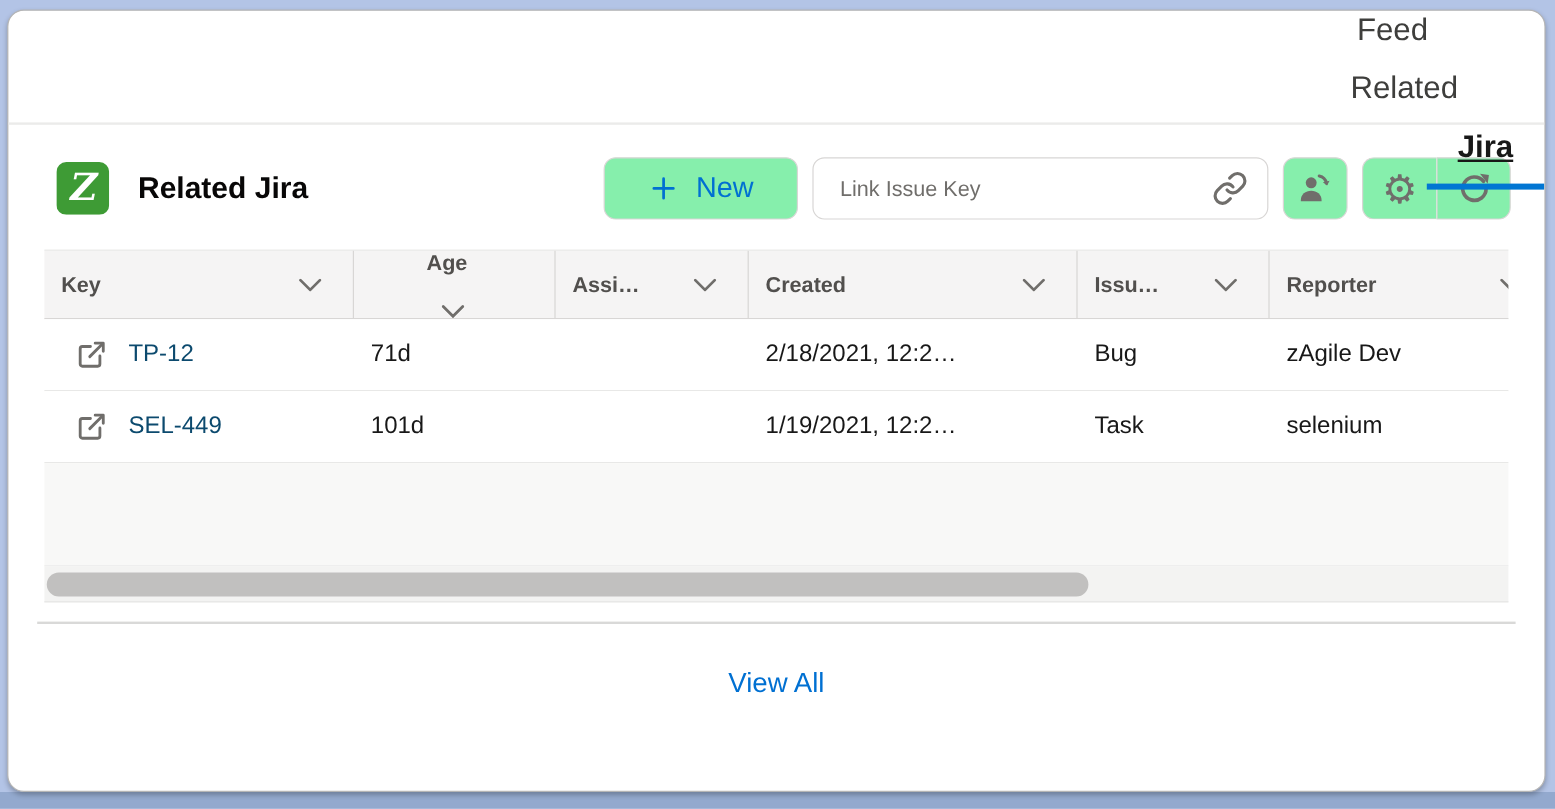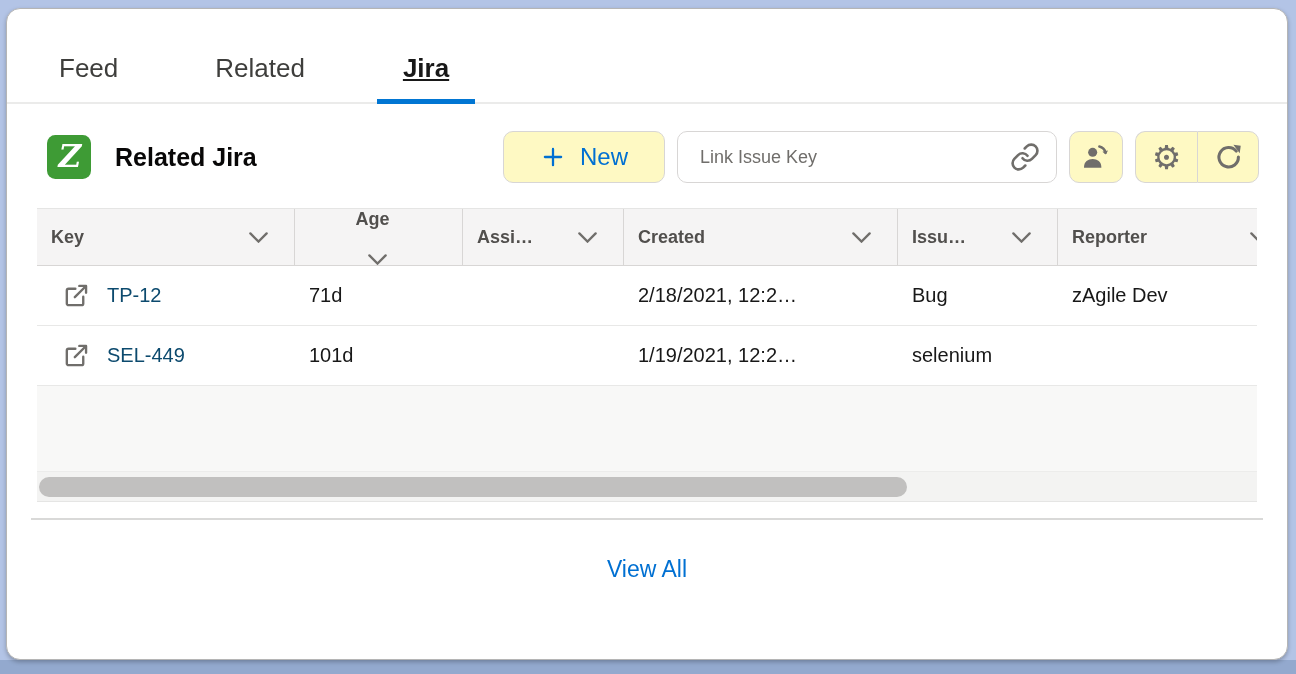--- a/index.html
+++ b/index.html
@@ -14,33 +14,33 @@
   .page-bottom-strip{ position:absolute; left:0; right:0; bottom:0; height:14px; background:#93a9ce; }
 
   .card{
     position:absolute; left:6px; top:8px; width:1282px; height:652px;
     background:#fff; border:1px solid #b5b5b5; border-radius:14px;
     box-shadow:0 2px 4px rgba(0,0,0,.25);
     overflow:hidden;
   }
 
   
-  .tabs{ display:flex; align-items:flex-end; height:95px; border-bottom:2px solid #ebebea; padding-left:52px; }
+  .tabs{ display:flex; align-items:flex-end; height:95px; border-bottom:2px solid #ebebea; padding-left:52px;flex-direction:column; }
   .tab{ font-size:26px; color:#3e3e3c; padding-bottom:18px; cursor:pointer; position:relative; }
   .tab-feed{ margin-right:97px; }
   .tab-related{ margin-right:72px; }
   .tab.active{ font-weight:bold; color:#181818; text-decoration:underline; padding-left:26px; padding-right:26px; }
   .tab.active::after{ content:""; position:absolute; left:0; right:0; bottom:-2px; height:5px; background:#0176d3; }
 
   
   .panel-header{ display:flex; align-items:center; padding:27px 28px 0 40px; }
   .logo{ width:44px; height:44px; flex:0 0 auto; }
   .panel-title{ font-size:25px; font-weight:bold; color:#080707; margin-left:24px; }
   .actions{ margin-left:auto; display:flex; align-items:center; gap:12px; }
-  .btn{ height:52px; background:#fef9c3; border:1px solid #d8d6d5; border-radius:10px; display:flex; align-items:center; justify-content:center; cursor:pointer; }
+  .btn{ height:52px; background:#86efac; border:1px solid #d8d6d5; border-radius:10px; display:flex; align-items:center; justify-content:center; cursor:pointer; }
   .btn-new{ width:162px; gap:14px; color:#0070d2; font-size:24px; }
   .input-wrap{ width:380px; height:52px; border:1px solid #d8d6d5; border-radius:10px; display:flex; align-items:center; padding:0 16px 0 22px; }
   .input-wrap input{ flex:1; min-width:0; border:none; outline:none; font-size:18px; color:#3e3e3c; font-family:"Liberation Sans",sans-serif; background:transparent; }
   .input-wrap input::placeholder{ color:#706e6b; opacity:1; }
   .btn-user{ width:54px; }
   .btn-group{ display:flex; }
   .btn-group .btn{ width:62px; border-radius:0; }
   .btn-group .btn:first-child{ border-radius:10px 0 0 10px; border-right:none; }
   .btn-group .btn:last-child{ border-radius:0 10px 10px 0; border-left:1px solid #d8d6d5; }
 
@@ -218,20 +218,21 @@
               <path d="M18 13v6a1.6 1.6 0 0 1-1.6 1.6H5A1.6 1.6 0 0 1 3.4 19V7.6A1.6 1.6 0 0 1 5 6h6"></path>
               <polyline points="14.5 3.5 20.5 3.5 20.5 9.5"></polyline>
               <line x1="10.5" y1="13.5" x2="20" y2="4"></line>
             </svg>
           </span>
           <a class="key-link">SEL-449</a>
         </div>
         <div class="td c-age">101d</div>
         <div class="td c-assignee"></div>
         <div class="td c-created">1/19/2021, 12:2…</div>
+        <div class="td c-issue">Task</div>
         <div class="td c-reporter">selenium</div>
       </div>
     </div>
 
     <div class="table-empty"></div>
     <div class="scroll-zone">
       <div class="scroll-thumb"></div>
     </div>
   </div>
 

